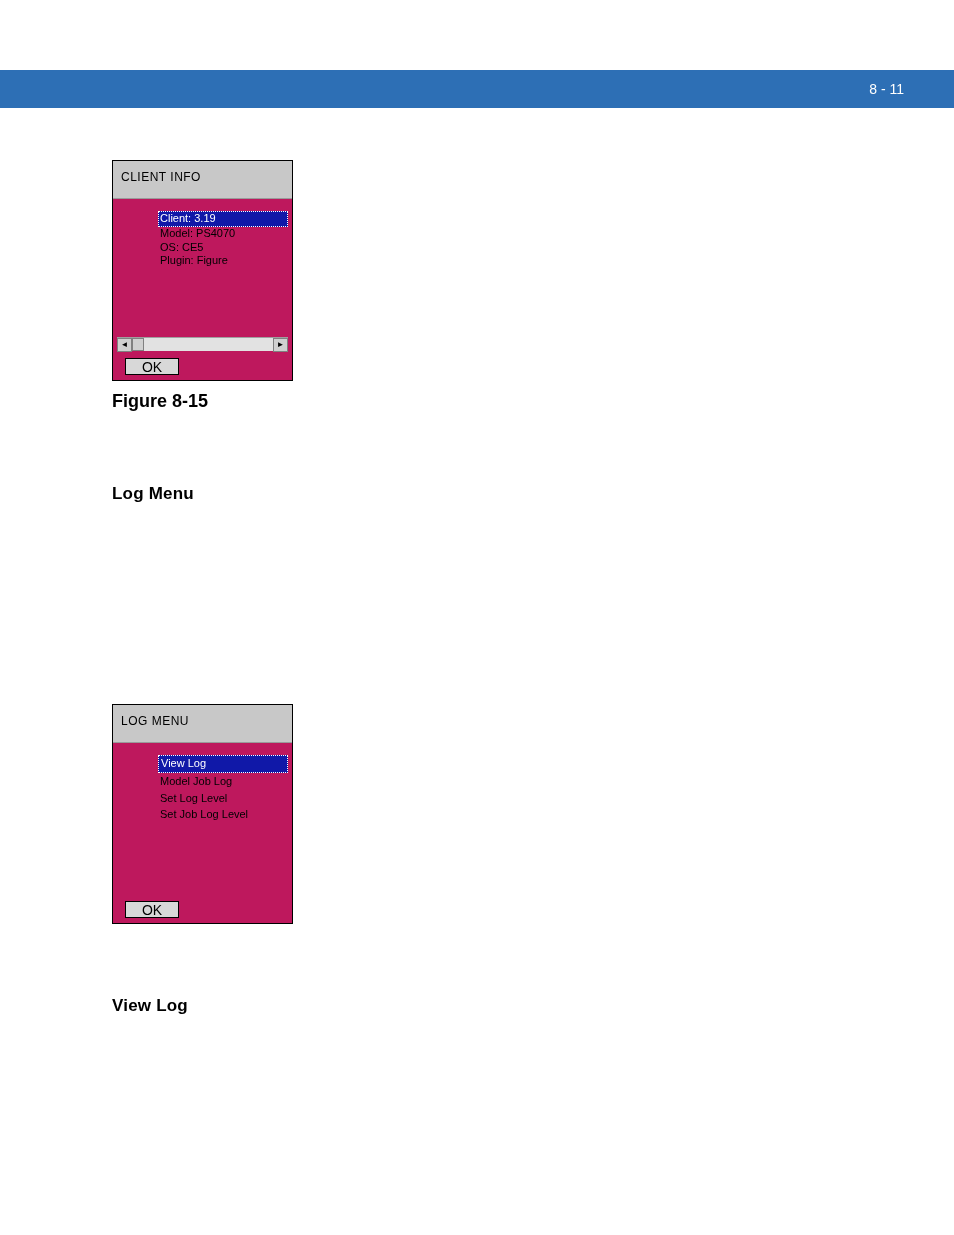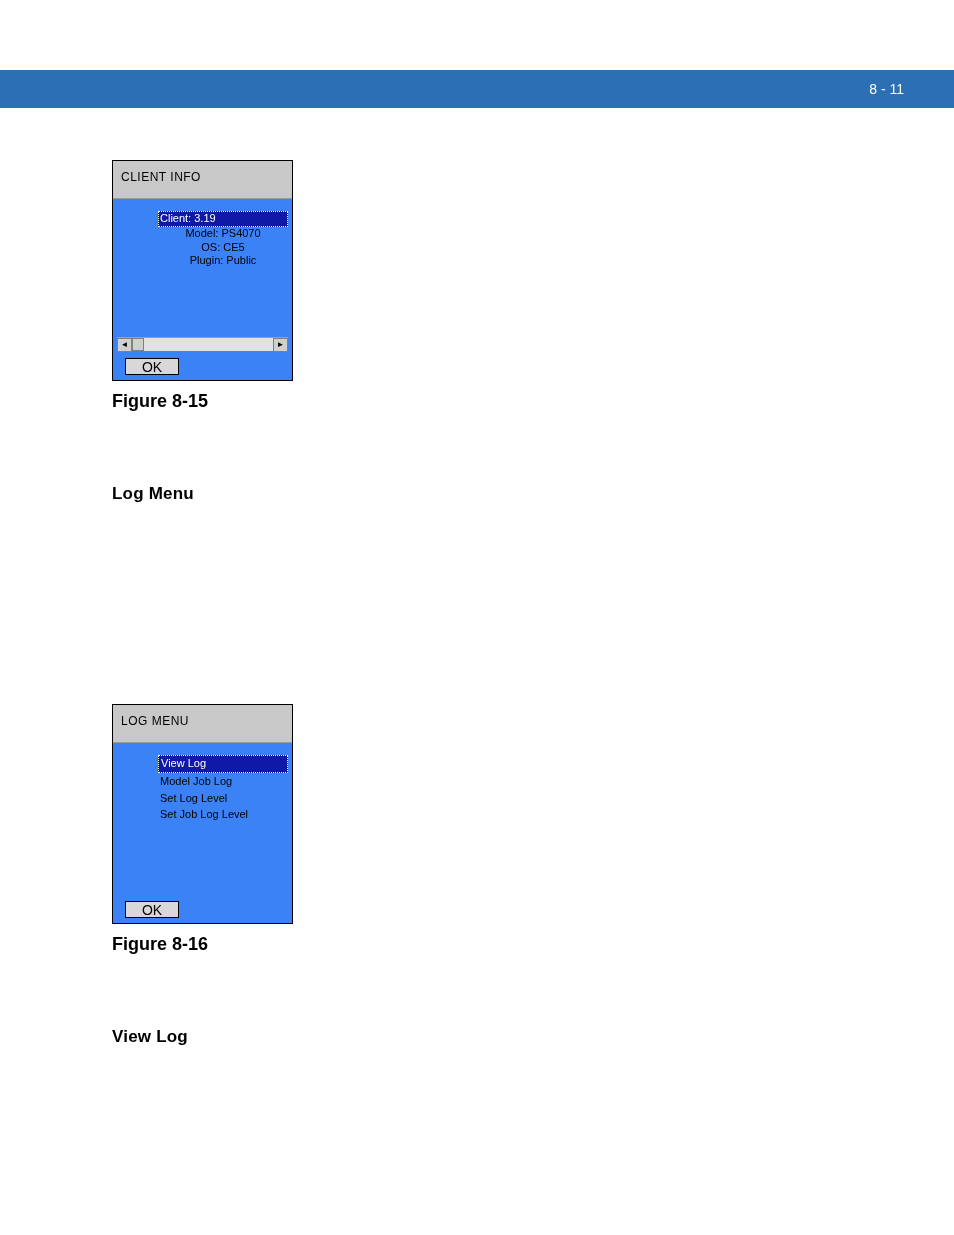--- a/index.html
+++ b/index.html
@@ -36,21 +36,21 @@
   }
   .content {
     position: absolute;
     top: 160px;
     left: 112px;
     width: 740px;
   }
   .dialog {
     width: 181px;
     border: 1px solid #000;
-    background: #3b82f6;
+    background: #be185d;
     font-family: Tahoma, Arial, sans-serif;
     font-size: 11px;
     color: #000;
   }
   .dialog-title {
     background: #c8c8c8;
     padding: 9px 8px 14px 8px;
     border-bottom: 1px solid #9a9a9a;
     font-family: Tahoma, Arial, sans-serif;
     font-size: 12px;
@@ -63,21 +63,21 @@
     margin-left: 41px;
   }
   .dialog-body-list { min-height: 155px; }
   .sel {
     background: #1018a8;
     color: #fff;
     border: 1px dotted #fff;
     display: block;
     padding: 0 1px;
   }
-  .row { display:block; padding: 0 2px; text-align: center; }
+  .row { display:block; padding: 0 2px; }
   .list-row { display:block; padding: 1px 2px; margin-bottom:1px; }
   .scrollbar {
     height: 14px;
     background: #d8d8d8;
     border-top: 1px solid #a0a0a0;
     display: flex;
     align-items: stretch;
     margin: 0 4px 4px 4px;
     position: relative;
   }
@@ -132,21 +132,21 @@
 </div>
 
 <div class="content">
 
   <div class="dialog">
     <div class="dialog-title">CLIENT INFO</div>
     <div class="dialog-body">
       <span class="sel">Client: 3.19</span>
       <span class="row">Model: PS4070</span>
       <span class="row">OS: CE5</span>
-      <span class="row">Plugin: Public</span>
+      <span class="row">Plugin: Figure</span>
     </div>
     <div class="scrollbar">
       <div class="sb-btn">
           <span>◄</span>
         </div>
       <div class="sb-thumb"></div>
       <div class="sb-track"></div>
       <div class="sb-btn">
           <span>►</span>
         </div>
@@ -170,17 +170,16 @@
       <span class="list-row">Model Job Log</span>
       <span class="list-row">Set Log Level</span>
       <span class="list-row">Set Job Log Level</span>
     </div>
     <div class="dialog-footer">
       <div class="ok-btn">
           <span>OK</span>
         </div>
     </div>
   </div>
-  <div class="figure-caption">Figure 8-16</div>
 
   <div class="section-heading">View Log</div>
 
 </div>
 
 </body></html>

